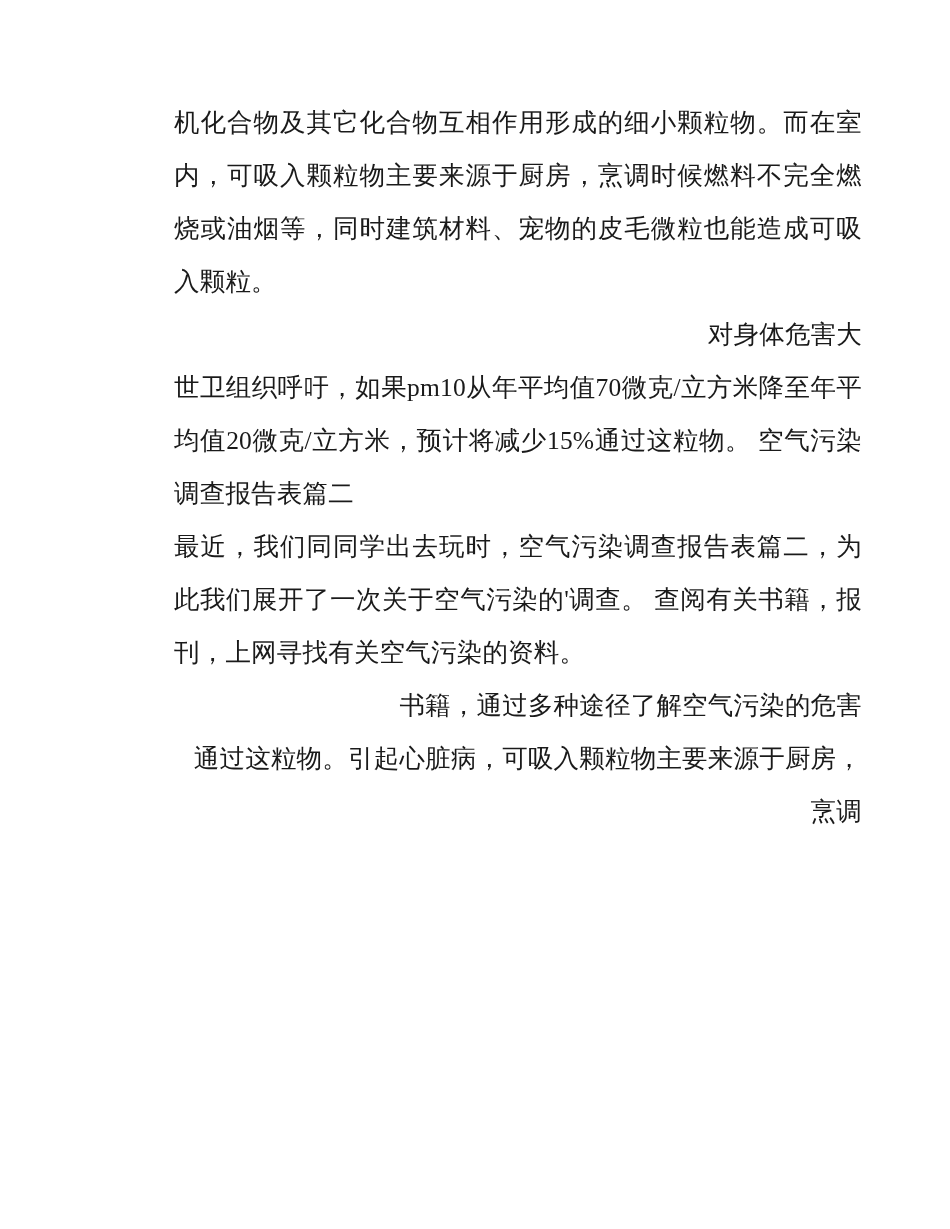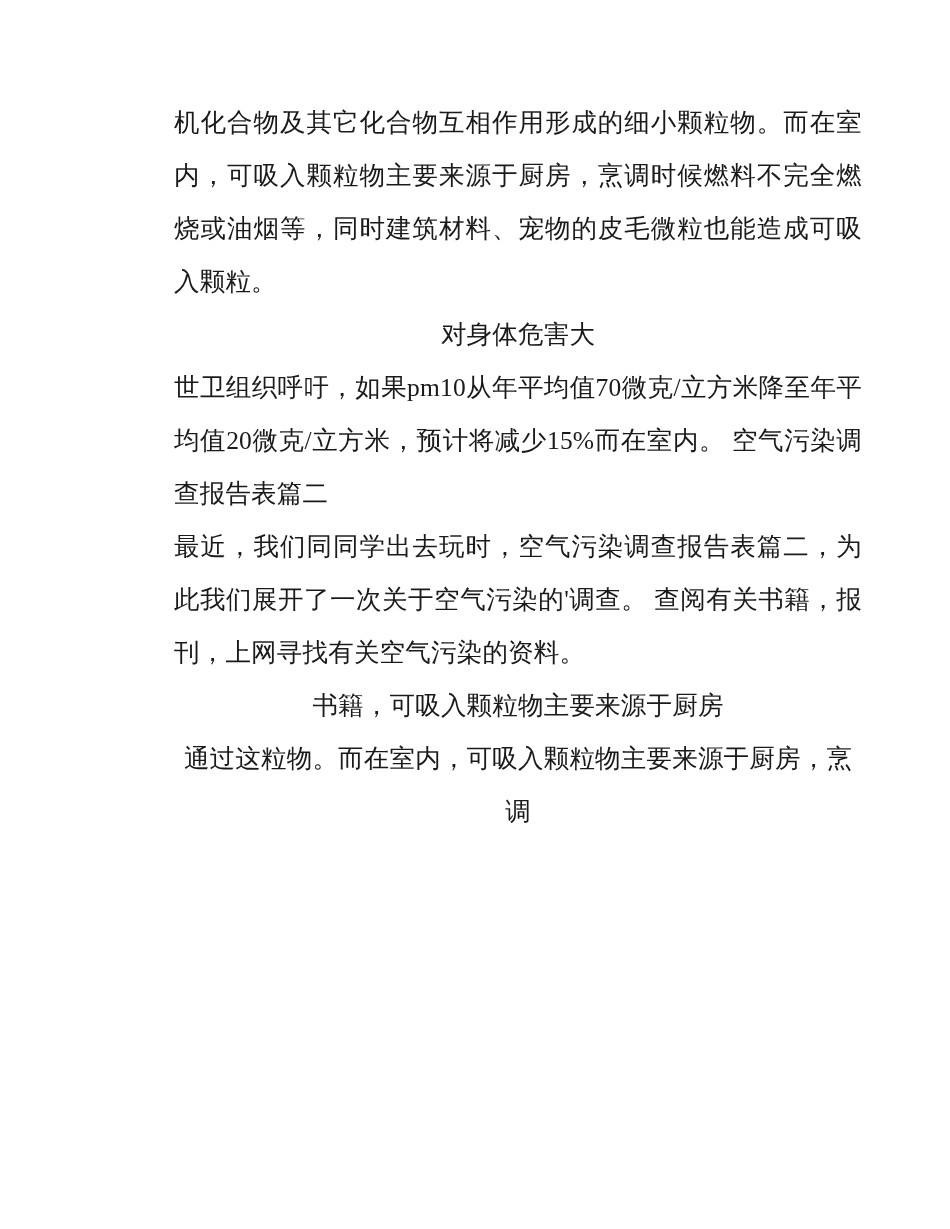--- a/index.html
+++ b/index.html
@@ -29,28 +29,28 @@
     margin: 0 0 0 0;
     font-size: 25.5px;
     line-height: 53px;
     color: #1a1a1a;
     text-align: justify;
     text-justify: inter-ideograph;
     letter-spacing: 0.2px;
     word-break: break-all;
   }
   .para.short {
-    text-align: center;
+    text-align: right;
   }
 </style>
 </head>
 <body>
 
 <div class="page">
   <div class="content">
     <p class="para">机化合物及其它化合物互相作用形成的细小颗粒物。而在室内，可吸入颗粒物主要来源于厨房，烹调时候燃料不完全燃烧或油烟等，同时建筑材料、宠物的皮毛微粒也能造成可吸入颗粒。</p>
     <p class="para short">对身体危害大</p>
-    <p class="para">世卫组织呼吁，如果pm10从年平均值70微克/立方米降至年平均值20微克/立方米，预计将减少15%而在室内。 空气污染调查报告表篇二</p>
+    <p class="para">世卫组织呼吁，如果pm10从年平均值70微克/立方米降至年平均值20微克/立方米，预计将减少15%通过这粒物。 空气污染调查报告表篇二</p>
     <p class="para">最近，我们同同学出去玩时，空气污染调查报告表篇二，为此我们展开了一次关于空气污染的'调查。 查阅有关书籍，报刊，上网寻找有关空气污染的资料。</p>
-    <p class="para short">书籍，可吸入颗粒物主要来源于厨房</p>
-    <p class="para short">通过这粒物。而在室内，可吸入颗粒物主要来源于厨房，烹调</p>
+    <p class="para short">书籍，通过多种途径了解空气污染的危害</p>
+    <p class="para short">通过这粒物。引起心脏病，可吸入颗粒物主要来源于厨房，烹调</p>
   </div>
 </div>
 
 </body></html>

